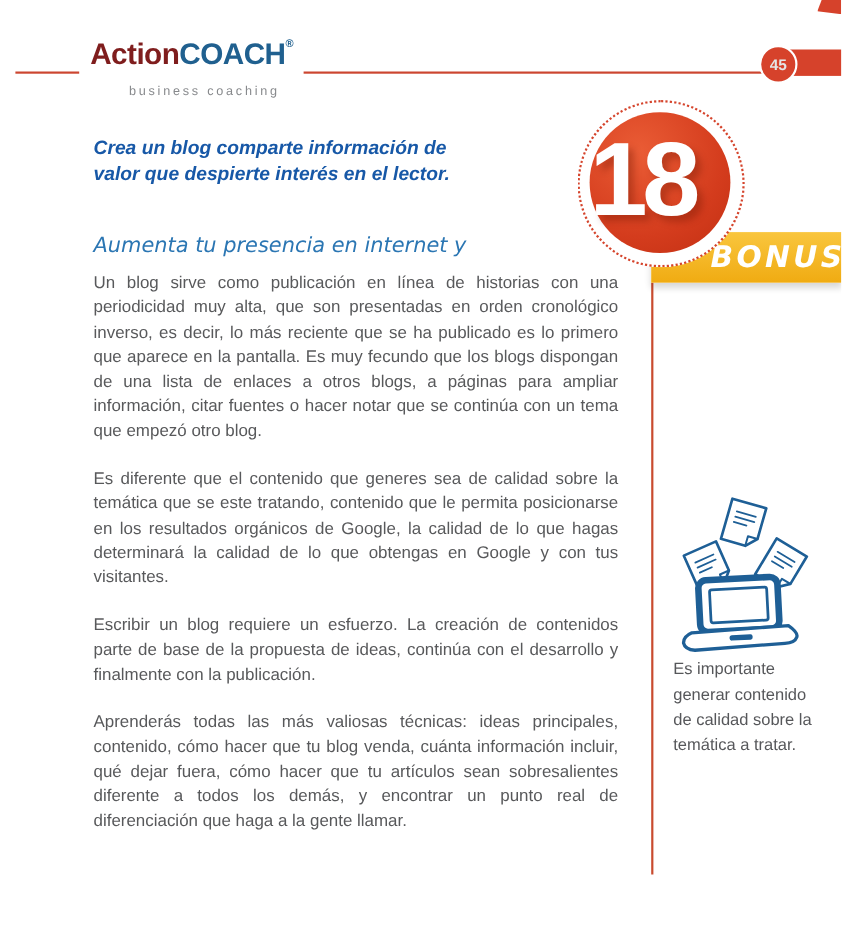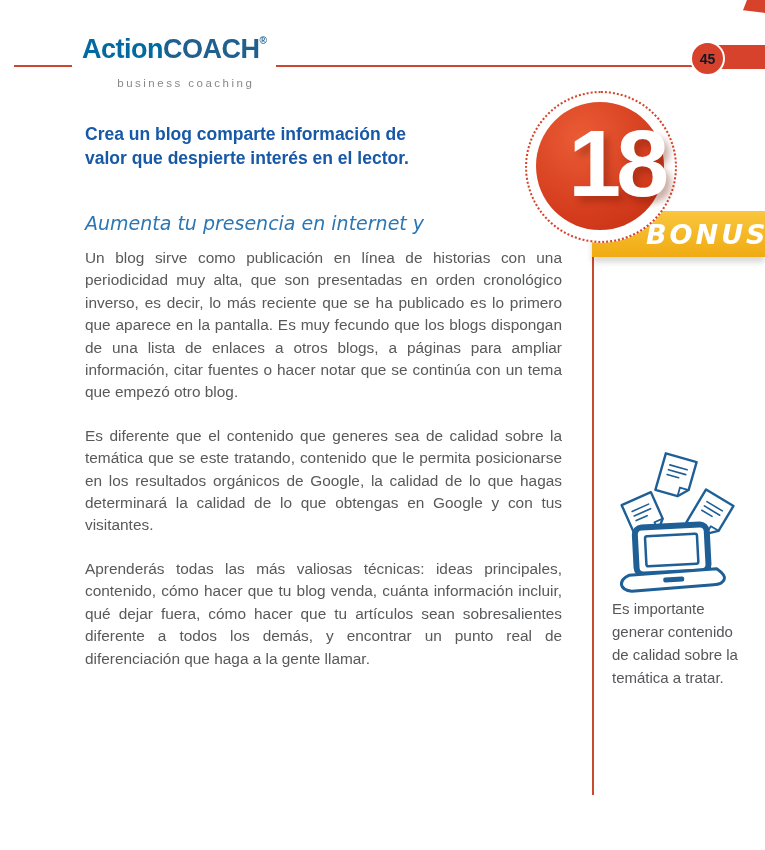--- a/index.html
+++ b/index.html
@@ -7,73 +7,73 @@
     position:relative;width:765px;height:850px;background:#ffffff;overflow:hidden;
     font-family:"Liberation Sans",sans-serif;
   }
   
   .rule{position:absolute;left:14px;top:65px;width:688px;height:1.5px;background:#cc4630;}
   .logo{
     position:absolute;left:72px;top:34px;background:#ffffff;padding:2px 10px 0 10px;z-index:3;
     line-height:1;
   }
   .logo-main{font-weight:bold;font-size:27px;letter-spacing:-0.5px;white-space:nowrap;}
-  .logo-action{color:#0369a1;}
+  .logo-action{color:#7f1d1d;}
   .logo-coach{color:#20608f;}
   .logo-reg{color:#20608f;font-size:10px;vertical-align:top;font-weight:bold;}
   .logo-tagline{
     color:#87898c;font-size:11.5px;letter-spacing:2.5px;text-align:right;
     padding-right:12px;margin-top:15px;
   }
   .corner-wedge{
     position:absolute;left:743px;top:0;width:22px;height:13px;background:#d6422b;
     clip-path:polygon(18% 0,100% 0,100% 100%,0 78%);
   }
   .pagenum-bar{position:absolute;left:706px;top:45px;width:59px;height:24px;background:#d6422b;}
   .pagenum-circle{
     position:absolute;left:690px;top:41px;width:31px;height:31px;border-radius:50%;
     background:#d6422b;border:2px solid #ffffff;z-index:4;
     display:flex;align-items:center;justify-content:center;
-    color:#0f172a;font-size:14px;font-weight:bold;
+    color:#e5e5e5;font-size:14px;font-weight:bold;
   }
   
   .bonus-banner{
     position:absolute;left:592px;top:211px;width:173px;height:46px;z-index:1;
     background:linear-gradient(#f9c63e,#f0ab12);
     box-shadow:0 5px 6px rgba(0,0,0,0.16);
     display:flex;align-items:center;
   }
   .bonus-label{
     color:#ffffff;font-weight:bold;font-style:italic;font-size:27px;letter-spacing:3px;
     padding-left:54px;font-family:"DejaVu Sans",sans-serif;
   }
   .dotted-ring{
     position:absolute;left:525px;top:91px;width:148px;height:148px;border-radius:50%;
     background:#ffffff;border:2px dotted #d5442c;z-index:2;
   }
   .circle-18{
     position:absolute;left:536px;top:102px;width:128px;height:128px;border-radius:50%;z-index:3;
     background:radial-gradient(circle at 35% 28%,#ea5c35,#d43c1d 62%,#c22f12);
-    display:flex;align-items:center;justify-content:flex-end;
+    display:flex;align-items:center;justify-content:flex-start;
   }
   .circle-18 .num{
     color:#ffffff;font-weight:bold;font-size:95px;letter-spacing:-5px;line-height:1;
     padding-bottom:6px;text-shadow:5px 6px 7px rgba(110,20,0,0.35);
   }
   
   .vline{position:absolute;left:592px;top:257px;width:2px;height:538px;background:#c94b2e;}
   .illustration{position:absolute;left:606px;top:436px;width:136px;height:158px;}
   .sidebar-caption{
     position:absolute;left:612px;top:597px;width:140px;
     color:#56575a;font-weight:normal;font-size:15px;line-height:23px;
   }
   
   .title{
     position:absolute;left:85px;top:122px;width:430px;
-    color:#1758a7;font-weight:bold;font-size:17.5px;line-height:24px;
+    color:#1758a7;font-weight:bold;font-size:17.5px;line-height:24px;font-style:italic;
   }
   .subtitle{
     position:absolute;left:85px;top:182px;width:470px;
     color:#2b76b3;font-style:italic;font-size:19px;line-height:27px;
     font-family:"DejaVu Sans",sans-serif;
     margin-top:28px;
   }
   .body-copy{position:absolute;left:85px;top:247px;width:477px;}
   .body-copy p{
     margin:0 0 21px 0;color:#58595b;font-size:15.4px;line-height:22.4px;text-align:justify;
@@ -140,16 +140,17 @@
   <div class="title">
     <span>Crea un blog comparte información de</span><br>
     <span>valor que despierte interés en el lector.</span>
   </div>
   <div class="subtitle">
     <span>Aumenta tu presencia en internet y</span><br>
   </div>
   <div class="body-copy">
     <p>Un blog sirve como publicación en línea de historias con una periodicidad muy alta, que son presentadas en orden cronológico inverso, es decir, lo más reciente que se ha publicado es lo primero que aparece en la pantalla. Es muy fecundo que los blogs dispongan de una lista de enlaces a otros blogs, a páginas para ampliar información, citar fuentes o hacer notar que se continúa con un tema que empezó otro blog.</p>
     <p>Es diferente que el contenido que generes sea de calidad sobre la temática que se este tratando, contenido que le permita posicionarse en los resultados orgánicos de Google, la calidad de lo que hagas determinará la calidad de lo que obtengas en Google y con tus visitantes.</p>
+    <p>Escribir un blog requiere un esfuerzo. La creación de contenidos parte de base de la propuesta de ideas, continúa con el desarrollo y finalmente con la publicación.</p>
     <p>Aprenderás todas las más valiosas técnicas: ideas principales, contenido, cómo hacer que tu blog venda, cuánta información incluir, qué dejar fuera, cómo hacer que tu artículos sean sobresalientes diferente a todos los demás, y encontrar un punto real de diferenciación que haga a la gente llamar.</p>
   </div>
 
 </div>
 
 </body></html>

